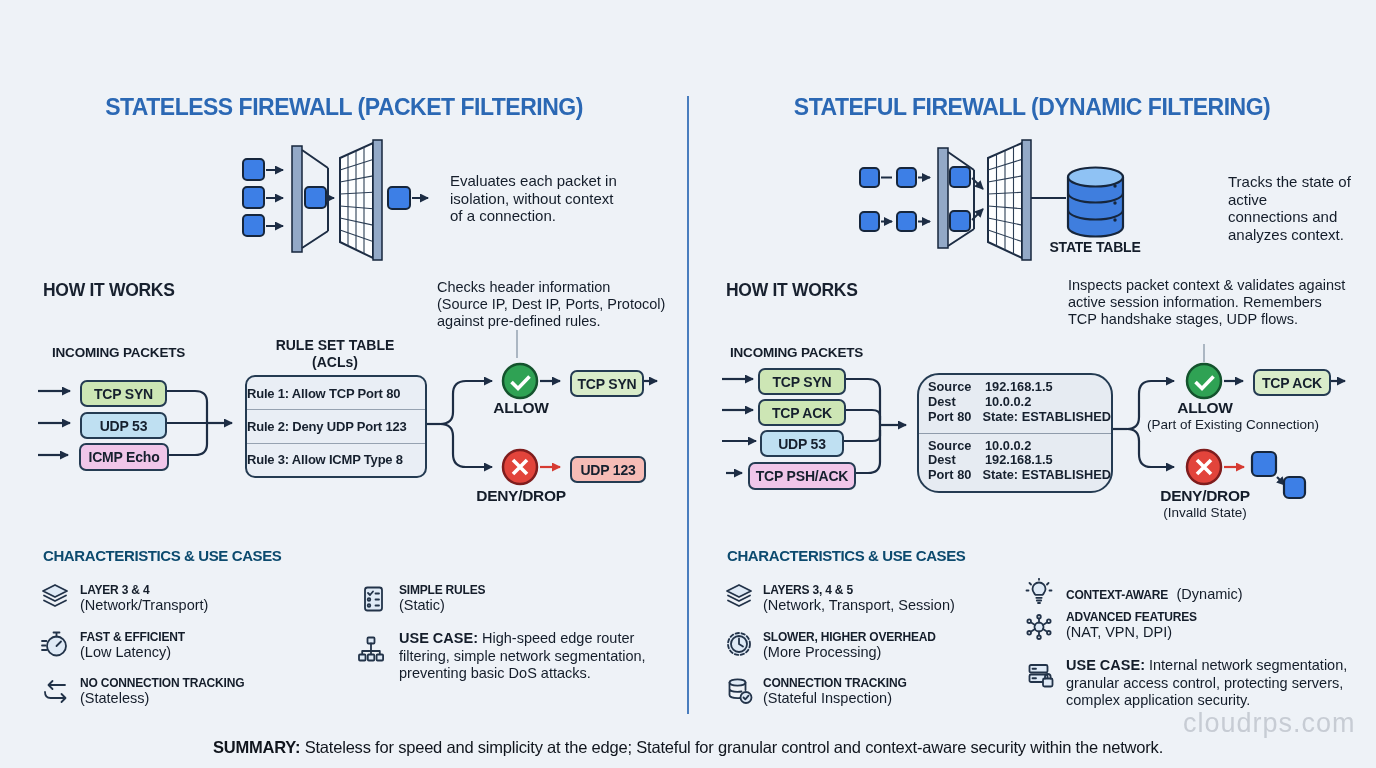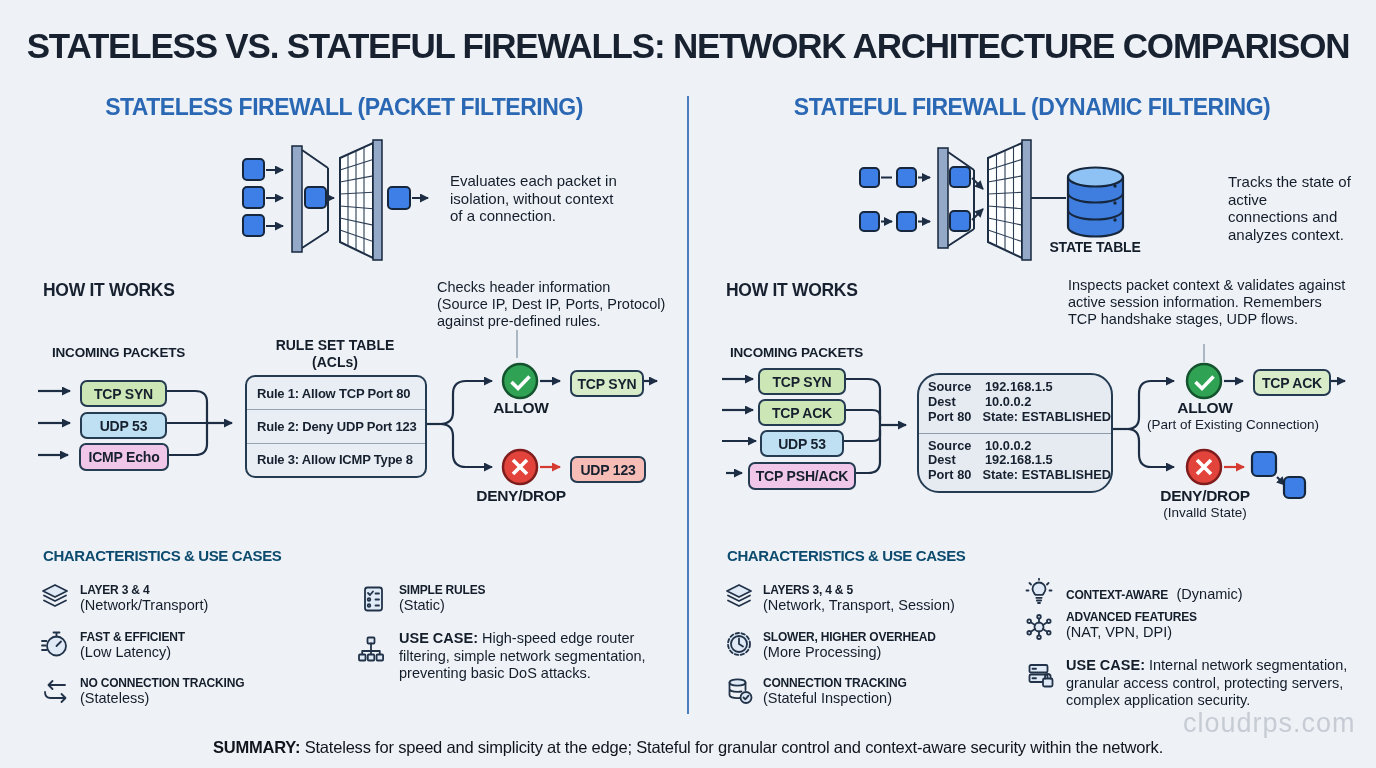--- a/index.html
+++ b/index.html
@@ -16,21 +16,21 @@
   .h3{position:absolute;font-size:15px;font-weight:800;letter-spacing:-0.4px;color:#0c4a6e;white-space:nowrap;}
   .lbl{position:absolute;font-size:13.5px;font-weight:700;letter-spacing:-0.2px;white-space:nowrap;}
   .tbltitle{position:absolute;font-size:14px;font-weight:700;text-align:center;line-height:1.18;
             white-space:pre-line;transform:translateX(-50%);}
   .pkt{position:absolute;border:2px solid #243b52;border-radius:7px;display:flex;align-items:center;
        justify-content:center;font-size:14px;font-weight:700;color:#16202e;letter-spacing:-0.2px;white-space:nowrap;}
   .pkt.green{background:#cde6b5}.pkt.blue{background:#bfe0f2}.pkt.pink{background:#f0c6e9}
   .pkt.lgreen{background:#d9ecca}.pkt.lred{background:#f6bcb6}
   .ruletable{position:absolute;left:245px;top:375px;width:182px;height:103px;background:#e9eef5;
              border:2.5px solid #243b52;border-radius:10px;display:flex;flex-direction:column;box-sizing:border-box;}
-  .rule{flex:1;display:flex;align-items:center;padding-left:10px;font-size:13px;font-weight:600;
+  .rule{flex:1;display:flex;align-items:center;font-size:13px;font-weight:600;
         color:#16202e;white-space:nowrap;letter-spacing:-0.2px;}
   .rule + .rule{border-top:1px solid #96a2b1;}
   .statetable{position:absolute;left:917px;top:373px;width:196px;height:120px;background:#e6ebf2;
               border:2.5px solid #243b52;border-radius:22px;display:flex;flex-direction:column;box-sizing:border-box;}
   .srow{flex:1;padding:5px 0 3px 9px;font-size:12.8px;font-weight:600;color:#16202e;line-height:1.16;}
   .srow + .srow{border-top:1.5px solid #8f9bab;}
   .sline{display:flex;white-space:nowrap;}
   .sl{width:57px;}
   .flowlabel{position:absolute;transform:translateX(-50%);font-size:15.5px;font-weight:800;
              letter-spacing:-0.3px;color:#141d2a;white-space:nowrap;}
@@ -157,21 +157,20 @@
       <path d="M1328,381 H1345" marker-end="url(#ah)"></path>
       <circle cx="1204" cy="467" r="17" fill="#e2443b" stroke="#7f1d1d" stroke-width="2.5"></circle>
       <path d="M1197,460 L1211,474 M1211,460 L1197,474" stroke="#ffffff" stroke-width="3.6"></path>
       <path d="M1224,467 H1244" stroke="#d63b32" marker-end="url(#ahr)"></path>
       <rect x="1252" y="452" width="24" height="24" rx="5" fill="#3d7fe6" stroke="#16263c"></rect>
       <path d="M1277,477 L1285,485" marker-end="url(#ah)"></path>
       <rect x="1284" y="477" width="21" height="21" rx="5" fill="#3d7fe6" stroke="#16263c"></rect>
     </g>
   </svg>
 
-  <div class="title">STATELESS VS. STATEFUL FIREWALLS: NETWORK ARCHITECTURE COMPARISON</div>
   <div class="col-header" style="left:688px">STATEFUL FIREWALL (DYNAMIC FILTERING)</div>
   <div class="col-header" style="left:0">STATELESS FIREWALL (PACKET FILTERING)</div>
   <div class="divider"></div>
 
   <div class="cap" style="left:450px;top:172px">Evaluates each packet in
 isolation, without context
 of a connection.</div>
   <div class="h2" style="left:43px;top:280px">HOW IT WORKS</div>
   <div class="cap" style="left:437px;top:279px;font-size:14.5px">Checks header information
 (Source IP, Dest IP, Ports, Protocol)

